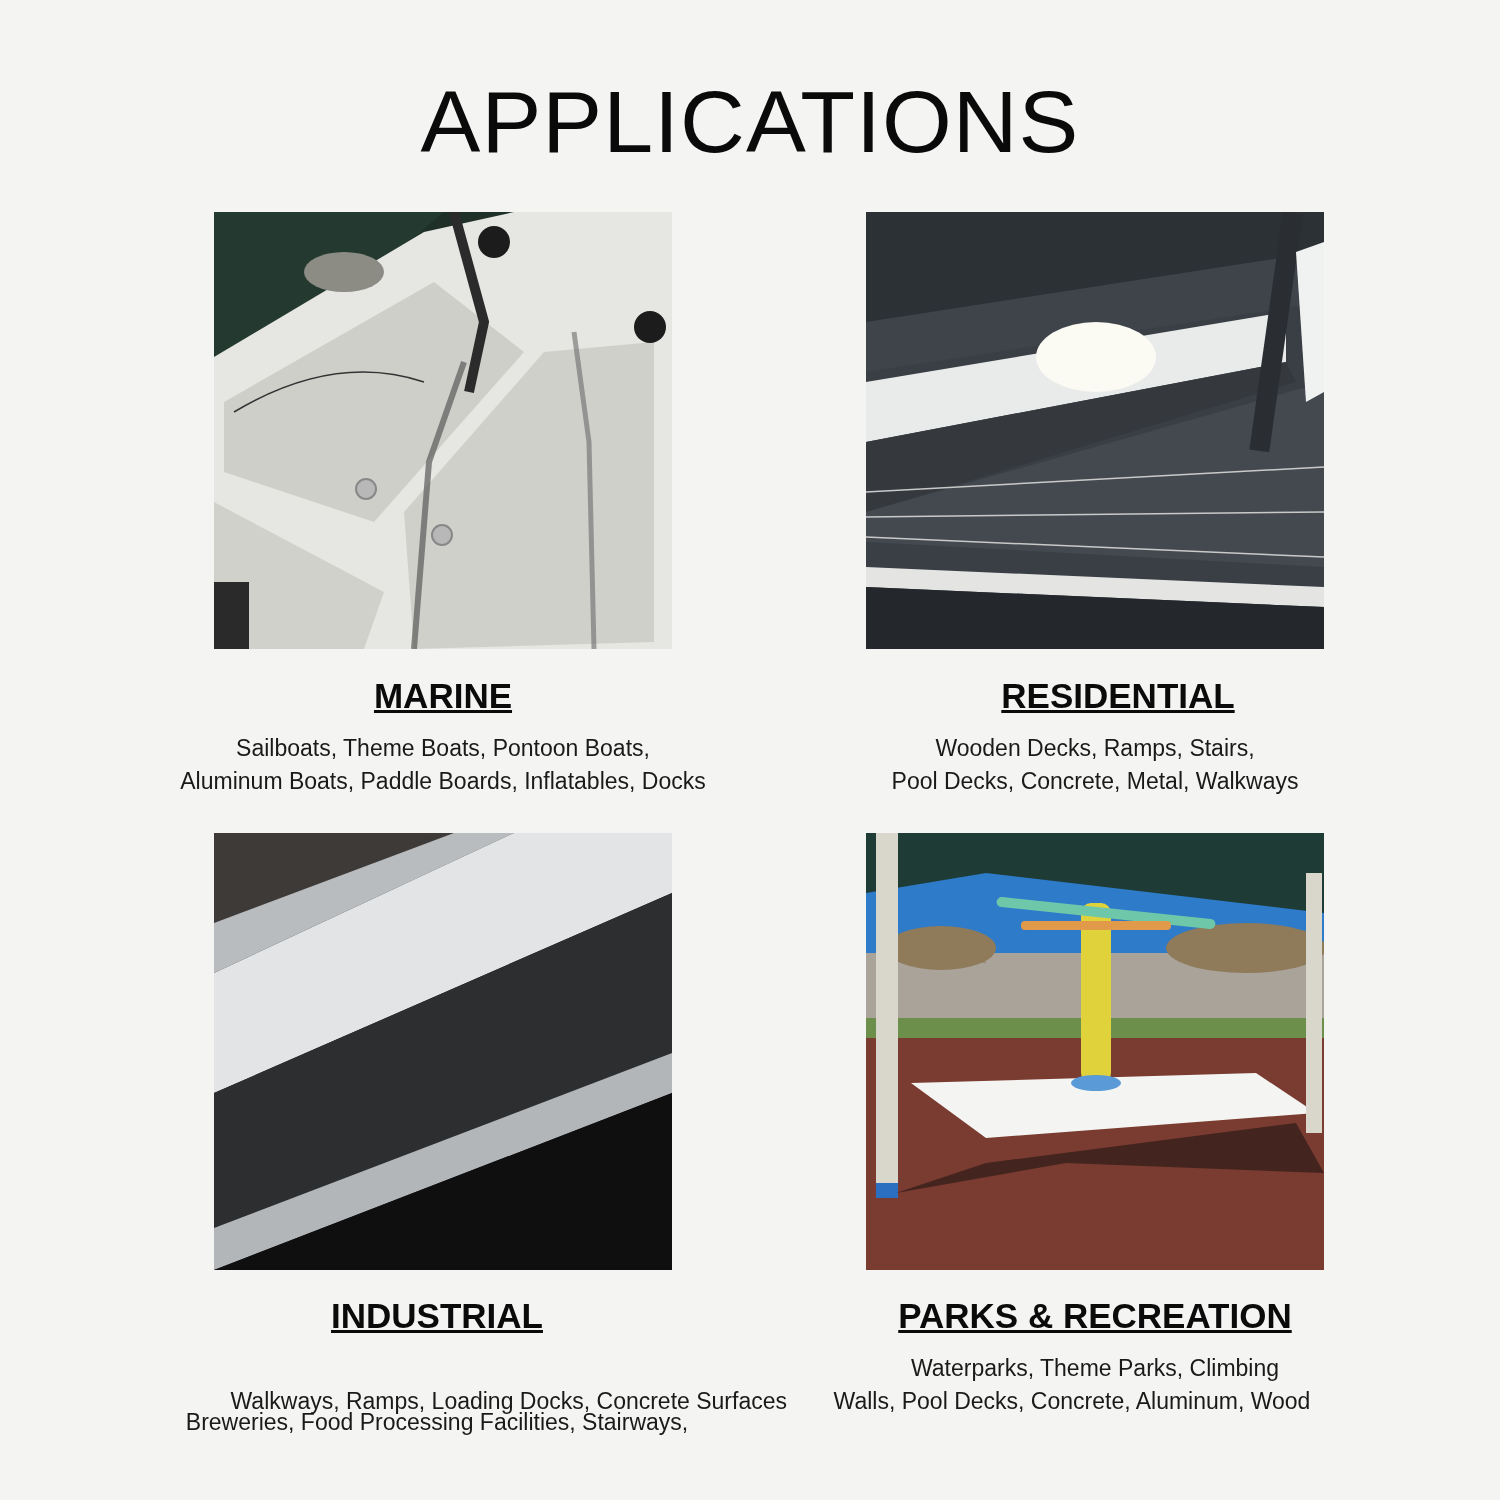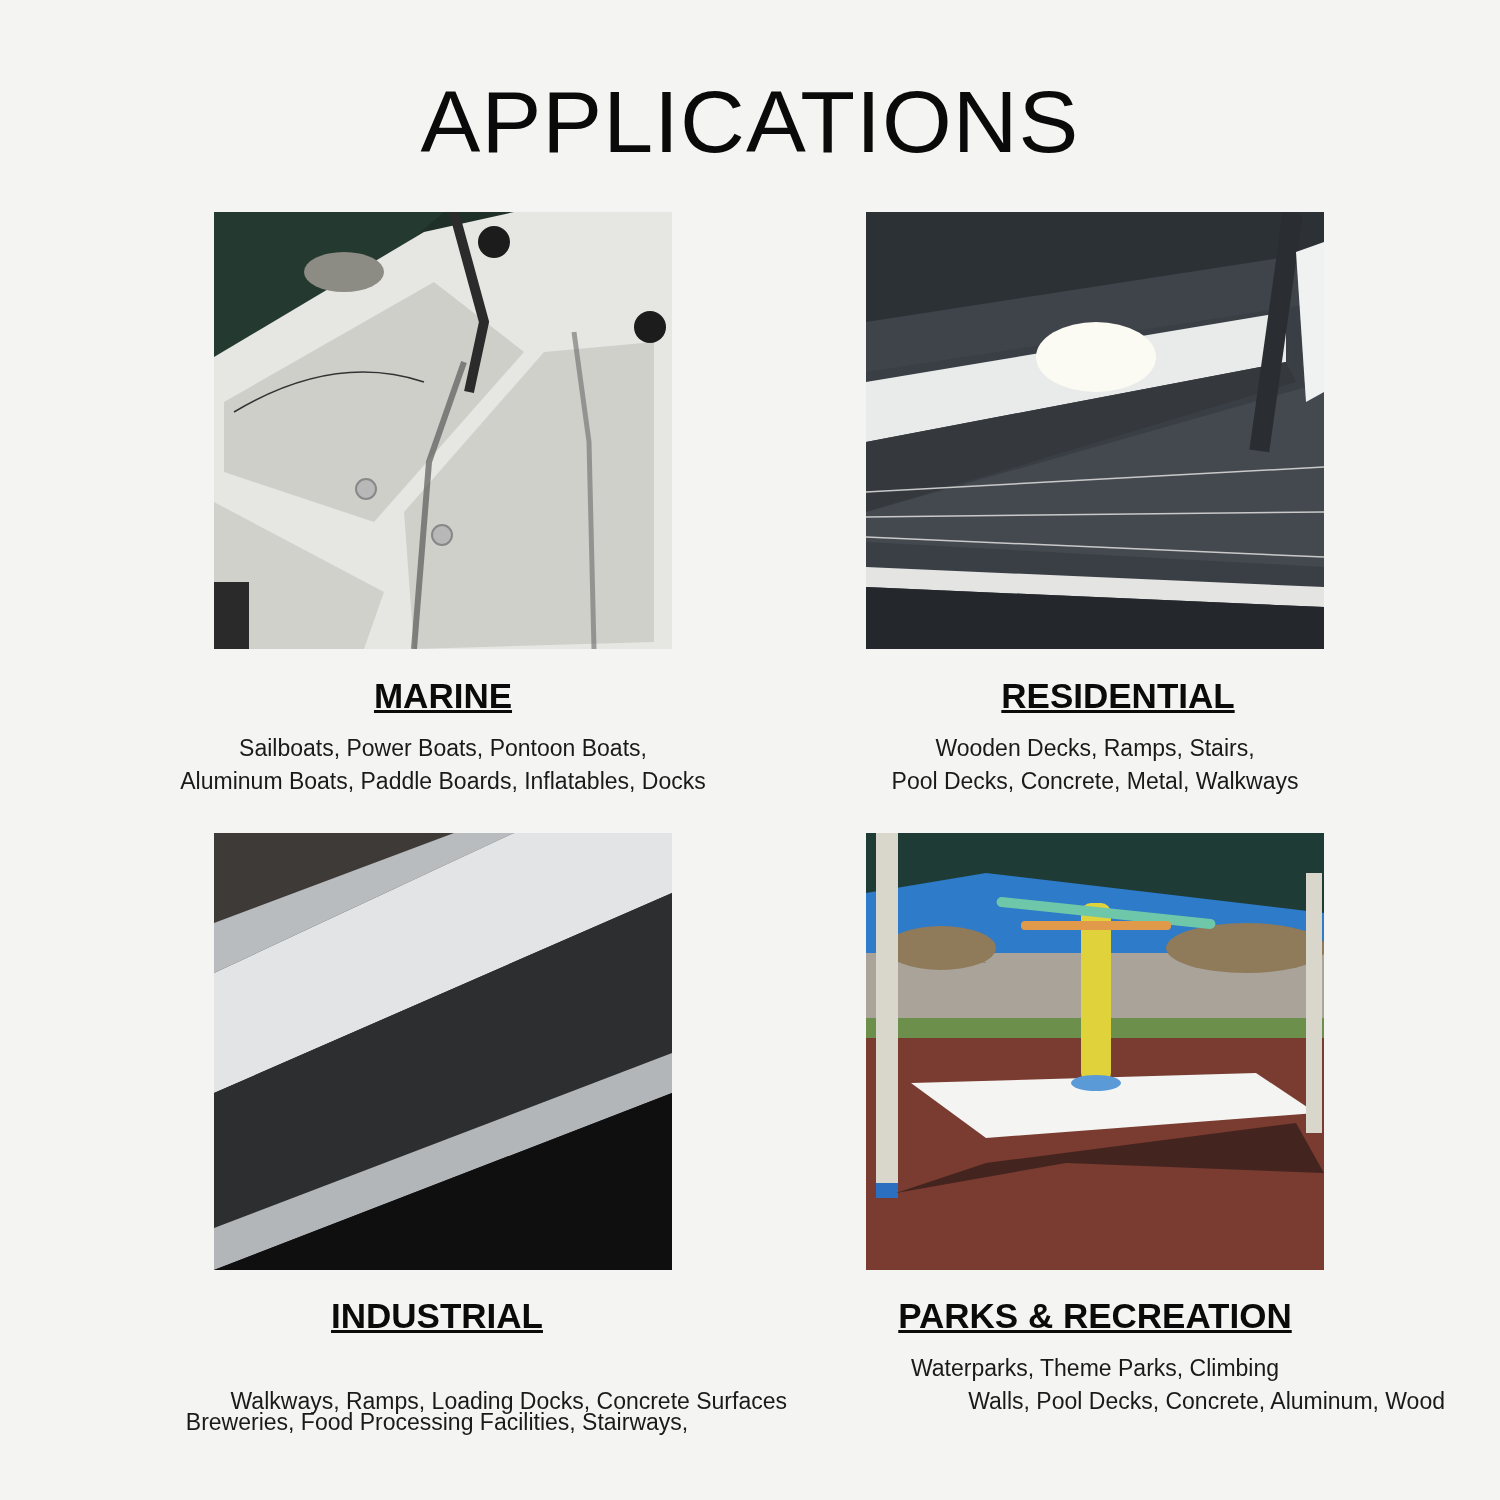--- a/index.html
+++ b/index.html
@@ -49,21 +49,21 @@
     <ellipse cx="130" cy="60" rx="40" ry="20" fill="#8c8c84"></ellipse>
     <circle cx="280" cy="30" r="16" fill="#1c1c1c"></circle>
     <circle cx="436" cy="115" r="16" fill="#1c1c1c"></circle>
     <circle cx="152" cy="277" r="10" fill="#b8b8b8" stroke="#888" stroke-width="2"></circle>
     <circle cx="228" cy="323" r="10" fill="#b8b8b8" stroke="#888" stroke-width="2"></circle>
     <rect x="0" y="370" width="35" height="67" fill="#2a2a2a"></rect>
     <path d="M20,200 Q120,140 210,170" stroke="#333" stroke-width="1.5" fill="none"></path>
   </svg>
 </div>
 <div class="heading" style="left:93px; top:676px;">MARINE</div>
-<div class="desc" style="left:93px; top:732px;">Sailboats, Power Boats, Pontoon Boats,</div>
+<div class="desc" style="left:93px; top:732px;">Sailboats, Theme Boats, Pontoon Boats,</div>
 <div class="desc" style="left:93px; top:765px;text-align:center;">Aluminum Boats, Paddle Boards, Inflatables, Docks</div>
 
 <div class="photo" style="left:866px; top:212px;">
   <svg width="458" height="437" viewBox="0 0 458 437">
     <rect width="458" height="437" fill="#3a3f45"></rect>
     <polygon points="0,0 458,0 458,60 0,110" fill="#2c3136"></polygon>
     <polygon points="0,110 420,45 458,50 458,90 0,160" fill="#3e444a"></polygon>
     <polygon points="0,170 420,100 420,150 0,230" fill="#e9ebea"></polygon>
     <ellipse cx="230" cy="145" rx="60" ry="35" fill="#fbfbf4"></ellipse>
     <polygon points="0,230 420,150 430,170 0,300" fill="#35393e"></polygon>
@@ -113,13 +113,13 @@
     <rect x="155" y="88" width="150" height="9" rx="4" fill="#e19a4a"></rect>
     <polygon points="0,0 458,0 458,80 120,40 0,60" fill="#1e3b36"></polygon>
     <rect x="10" y="0" width="22" height="360" fill="#d9d6cc"></rect>
     <rect x="10" y="350" width="22" height="15" fill="#2b6fc0"></rect>
     <rect x="440" y="40" width="16" height="260" fill="#d9d6cc"></rect>
     <polygon points="30,360 120,330 430,290 458,340 200,330" fill="#2d1a18" opacity="0.7"></polygon>
   </svg>
 </div>
 <div class="heading" style="left:745px; top:1296px;">PARKS &amp; RECREATION</div>
 <div class="desc" style="left:745px; top:1352px;">Waterparks, Theme Parks, Climbing</div>
-<div class="desc" style="left:745px; top:1385px;text-align:right;">Walls, Pool Decks, Concrete, Aluminum, Wood</div>
+<div class="desc" style="left:722px; top:1385px;">Walls, Pool Decks, Concrete, Aluminum, Wood</div>
 
 </body></html>

